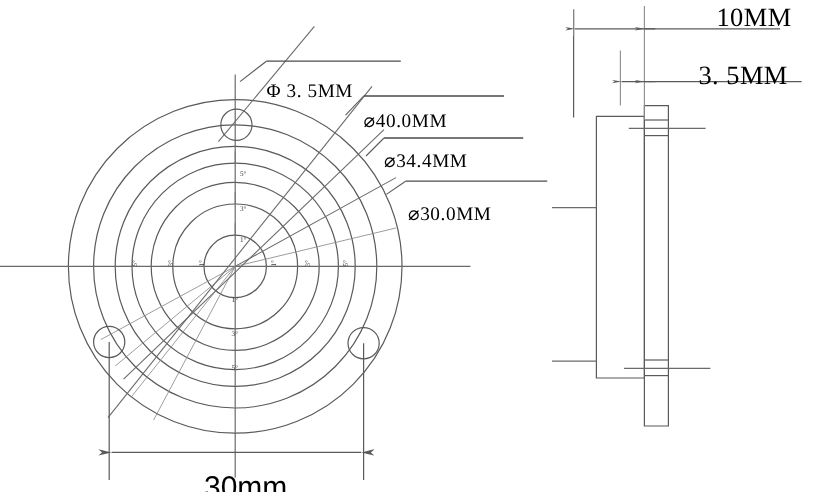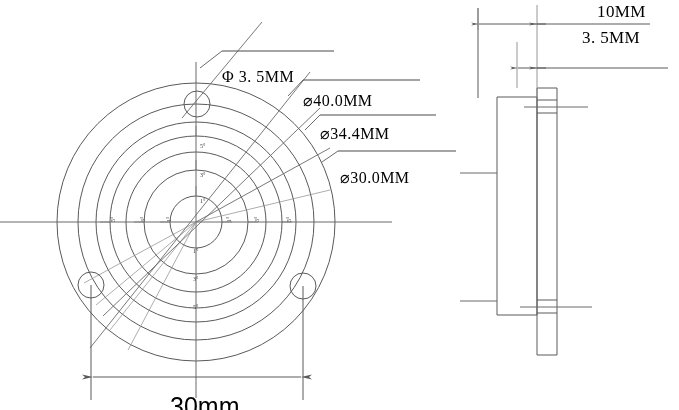--- a/index.html
+++ b/index.html
@@ -27,21 +27,21 @@
     white-space: nowrap;
     font-family: "Liberation Serif", serif;
   }
   .dim-note {
     font-size: 16px;
     letter-spacing: 0.5px;
     font-weight: 500;
     margin-top: 40px;
   }
   .dim-note-small {
-    font-size: 17px;
+    font-size: 22px;
     letter-spacing: 0.4px;
   }
   .dim-bottom {
     font-size: 25px;
     font-family: "Liberation Sans", sans-serif;
     letter-spacing: 0px;
   }
   .tick-deg {
     font-size: 6px;
     color: #3a3a3a;
@@ -190,21 +190,21 @@
 <div class="lbl dim-note" style="left:222px; top:28px;">Φ 3. 5MM</div>
 
 <div class="lbl dim-note" style="left:303px; top:51px;">⌀40.0MM</div>
 
 <div class="lbl dim-note" style="left:320px; top:84px;">⌀34.4MM</div>
 
 <div class="lbl dim-note" style="left:340px; top:128px;">⌀30.0MM</div>
 
 <div class="lbl dim-note-small" style="left:597px; top:2px;">10MM</div>
 
-<div class="lbl dim-note-small" style="left:582px; top:28px;">3. 5MM</div>
+<div class="lbl dim-note-small" style="left:582px; top:50px;">3. 5MM</div>
 
 <div class="lbl dim-bottom" style="left:170px; top:392px;text-align:center;">30mm</div>
 
 <div class="lbl tick-deg" style="left:200px; top:143px;">5°</div>
 <div class="lbl tick-deg" style="left:200px; top:172px;">3°</div>
 <div class="lbl tick-deg" style="left:200px; top:198px;">1°</div>
 
 <div class="lbl tick-deg-rot" style="left:110px; top:222px;">5°</div>
 <div class="lbl tick-deg-rot" style="left:140px; top:222px;">3°</div>
 <div class="lbl tick-deg-rot" style="left:166px; top:222px;">1°</div>

